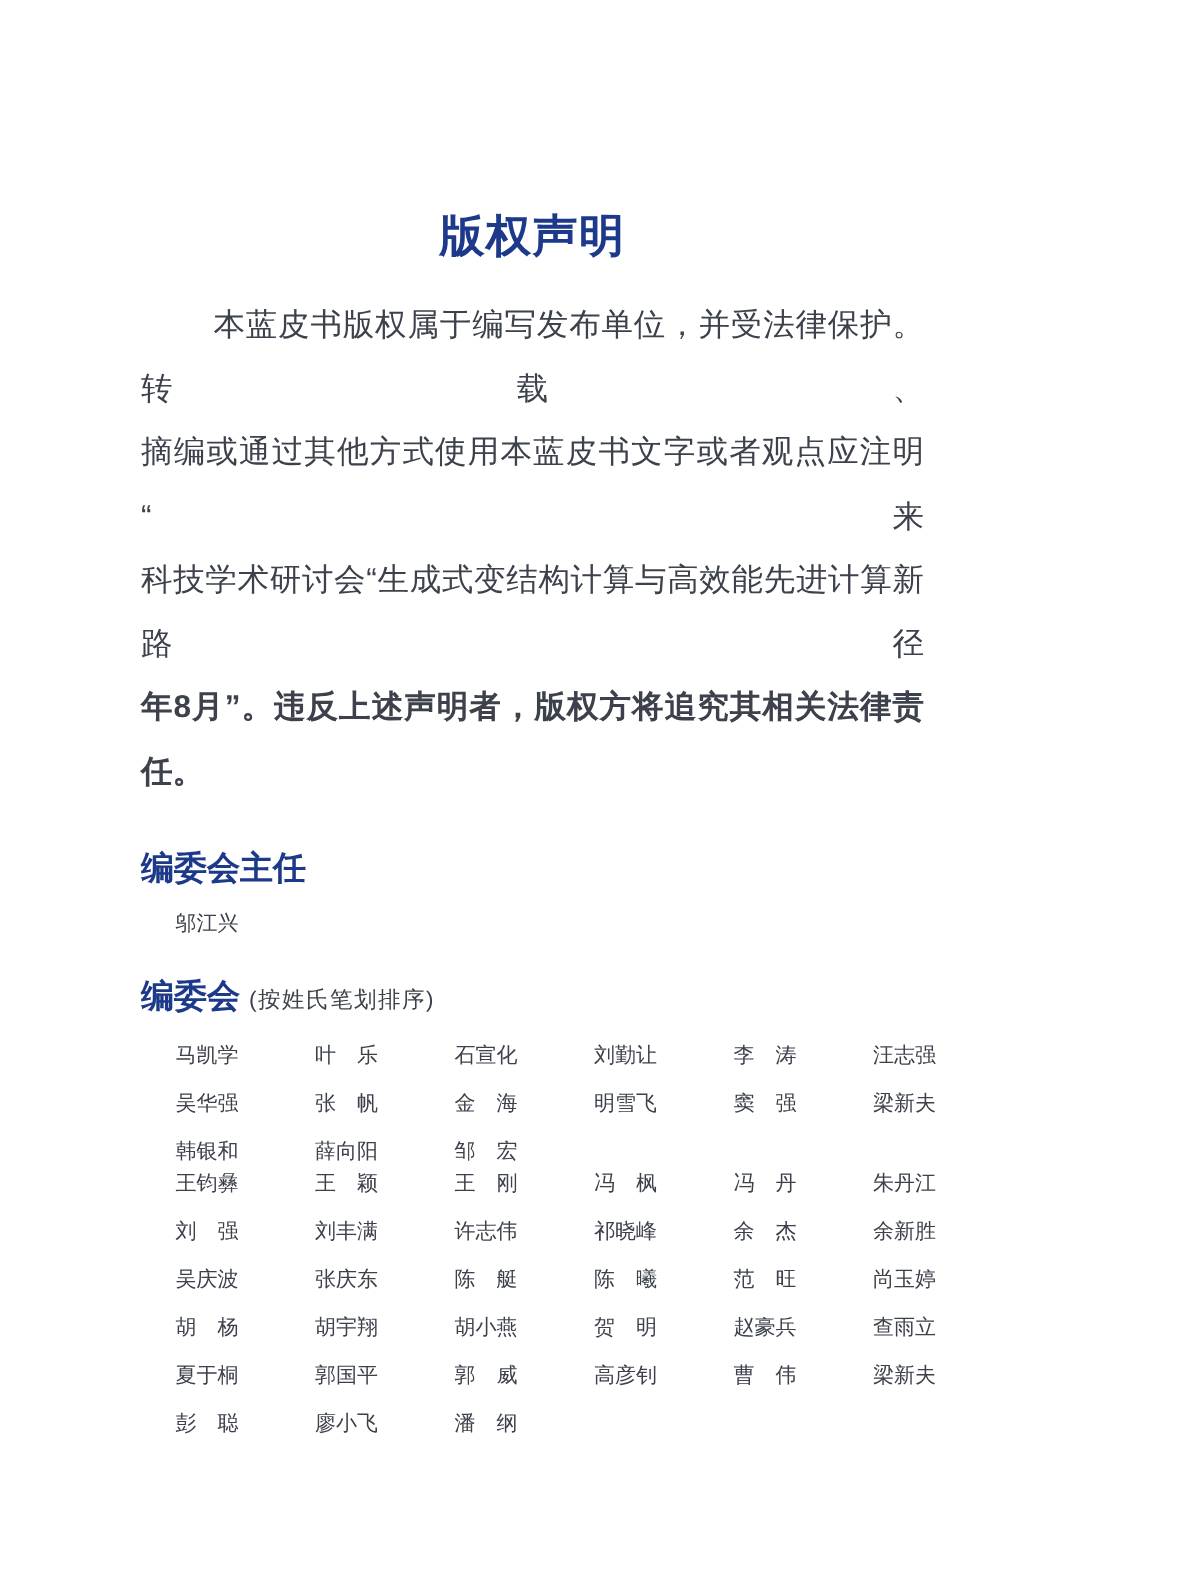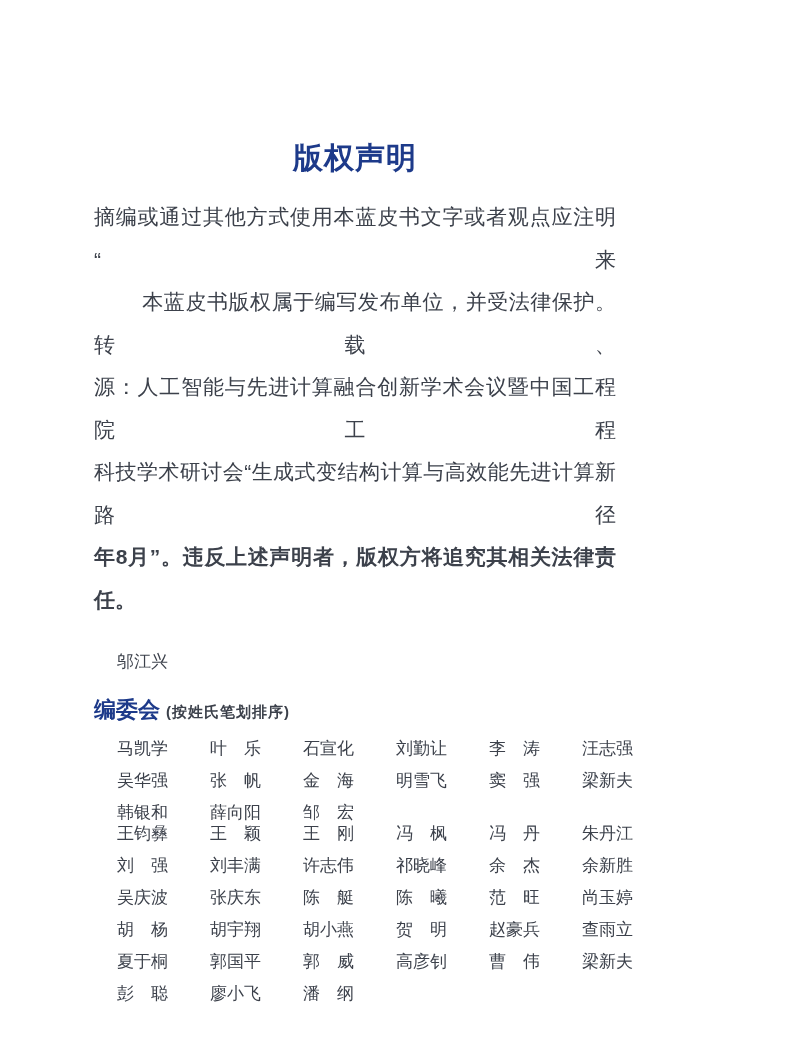--- a/index.html
+++ b/index.html
@@ -46,57 +46,59 @@
   }
   .section-heading {
     margin: 25px 0 13px 0;
     font-size: 22px;
     line-height: 26px;
     font-weight: bold;
     color: var(--accent, #1d3a8a);
   }
   .section-heading .note {
     font-size: 15px;
-    font-weight: bold;
+    font-weight: normal;
     color: var(--body-color, #3c414b);
     margin-left: 6px;
     letter-spacing: 1px;
   }
   .names-grid {
     display: grid;
     grid-template-columns: repeat(6, 93px);
     row-gap: 11px;
     margin-left: 23px;
   }
   .name {
-    font-size: 17px;
+    font-size: 14px;
     line-height: 21px;
     white-space: pre;
     color: var(--body-color, #3c414b);
   }
   .statement-block {
     margin-bottom: 30px;
   }
 </style>
 </head>
 <body>
 
 <div class="page">
 
   <h1 class="doc-title">版权声明</h1>
 
   <div class="statement statement-block">
+    <div class="stmt-line first">本蓝皮书版权属于编写发布单位，并受法律保护。转载、</div>
     <div class="stmt-line">摘编或通过其他方式使用本蓝皮书文字或者观点应注明“来</div>
-    <div class="stmt-line first">本蓝皮书版权属于编写发布单位，并受法律保护。转载、</div>
-    <div class="stmt-line">源：人工智能与先进计算融合创新学术会议暨中国工程院工程</div>
     <div class="stmt-line">科技学术研讨会“生成式变结构计算与高效能先进计算新路径</div>
     <div class="stmt-line last">年8月”。违反上述声明者，版权方将追究其相关法律责任。</div>
   </div>
 
   <section>
+    <h2 class="section-heading">
+      <span>编委会主任</span>
+    </h2>
     <div class="names-grid">
         <span class="name">邬江兴</span>
       </div>
   </section>
 
   <section>
     <h2 class="section-heading">
       <span>编委会</span><span class="note">(按姓氏笔划排序)</span>
     </h2>
     <div class="names-grid">

